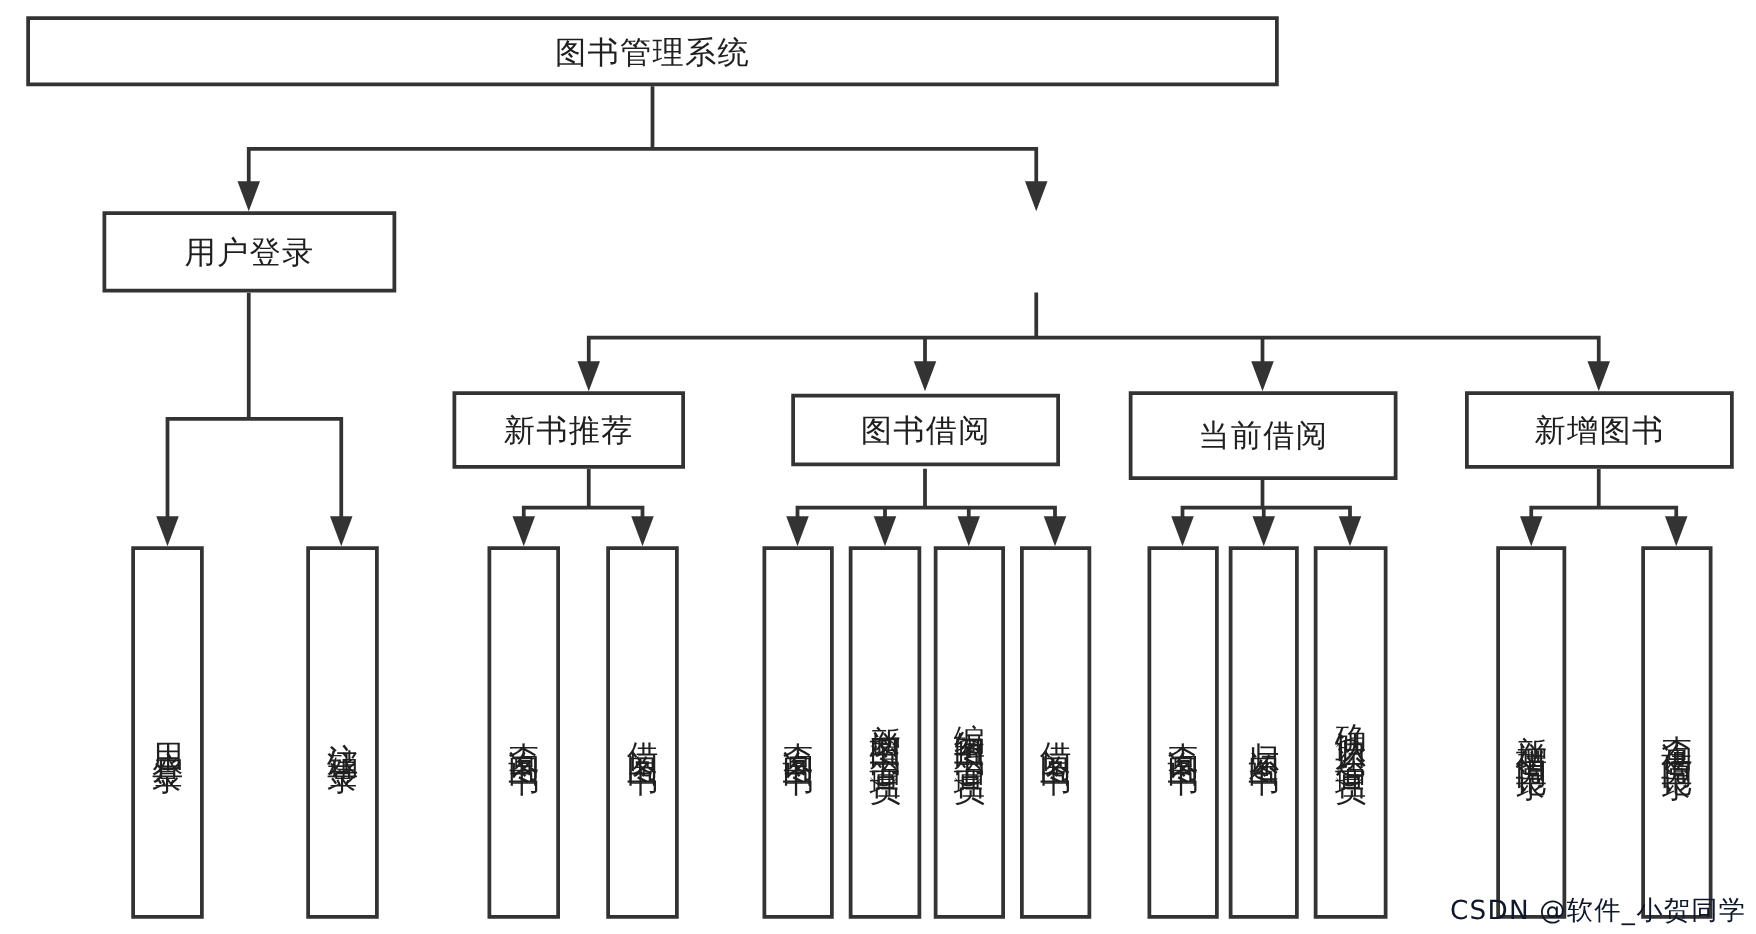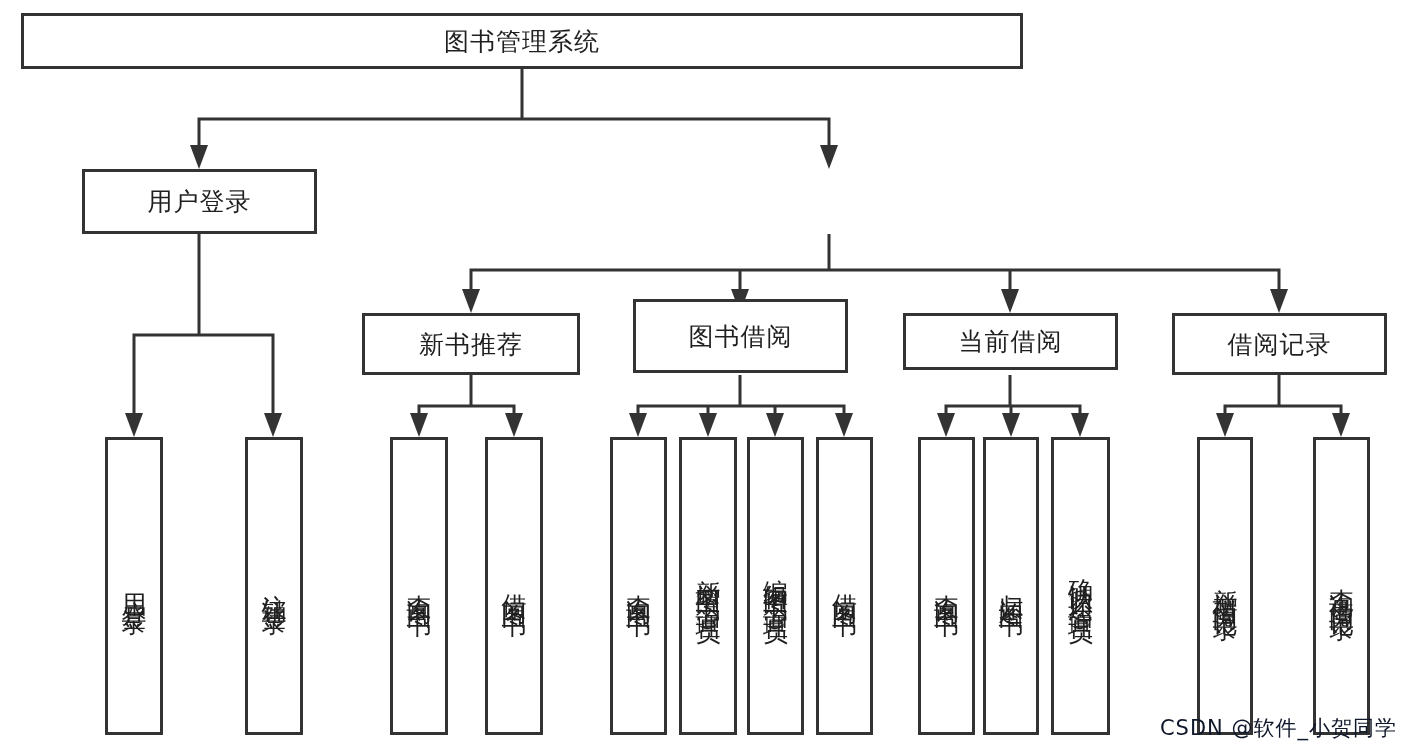--- a/index.html
+++ b/index.html
@@ -92,24 +92,24 @@
              M1002,413 L1020,413 L1011,437 Z
              M1071,413 L1089,413 L1080,437 Z
              M1216,413 L1234,413 L1225,437 Z
              M1332,413 L1350,413 L1341,437 Z"></path>
   </svg>
 
   <div class="box" style="left:21px;top:13px;width:1002px;height:56px">图书管理系统</div>
 
   <div class="box" style="left:82px;top:169px;width:235px;height:65px">用户登录</div>
 
-  <div class="box" style="left:362px;top:313px;width:218px;height:62px">新书推荐</div>
-  <div class="box" style="left:633px;top:299px;width:215px;height:74px">图书借阅</div>
-  <div class="box" style="left:903px;top:313px;width:215px;height:57px">当前借阅</div>
-  <div class="box" style="left:1172px;top:313px;width:215px;height:62px">借阅记录</div>
+  <div class="box" style="left:362px;top:313px;width:186px;height:62px">新书推荐</div>
+  <div class="box" style="left:633px;top:315px;width:215px;height:58px">图书借阅</div>
+  <div class="box" style="left:903px;top:313px;width:215px;height:71px">当前借阅</div>
+  <div class="box" style="left:1172px;top:313px;width:215px;height:62px">新增图书</div>
 
   <div class="box leaf" style="left:105px;top:437px;width:58px;height:298px">用户登录</div>
   <div class="box leaf" style="left:245px;top:437px;width:58px;height:298px">注销登录</div>
 
   <div class="box leaf" style="left:390px;top:437px;width:58px;height:298px">查询图书</div>
   <div class="box leaf" style="left:485px;top:437px;width:58px;height:298px">借阅图书</div>
 
   <div class="box leaf" style="left:610px;top:437px;width:57px;height:298px">查询图书</div>
   <div class="box leaf" style="left:679px;top:437px;width:58px;height:298px">新增图书（管理员）</div>
   <div class="box leaf" style="left:747px;top:437px;width:57px;height:298px">编辑图书（管理员）</div>

